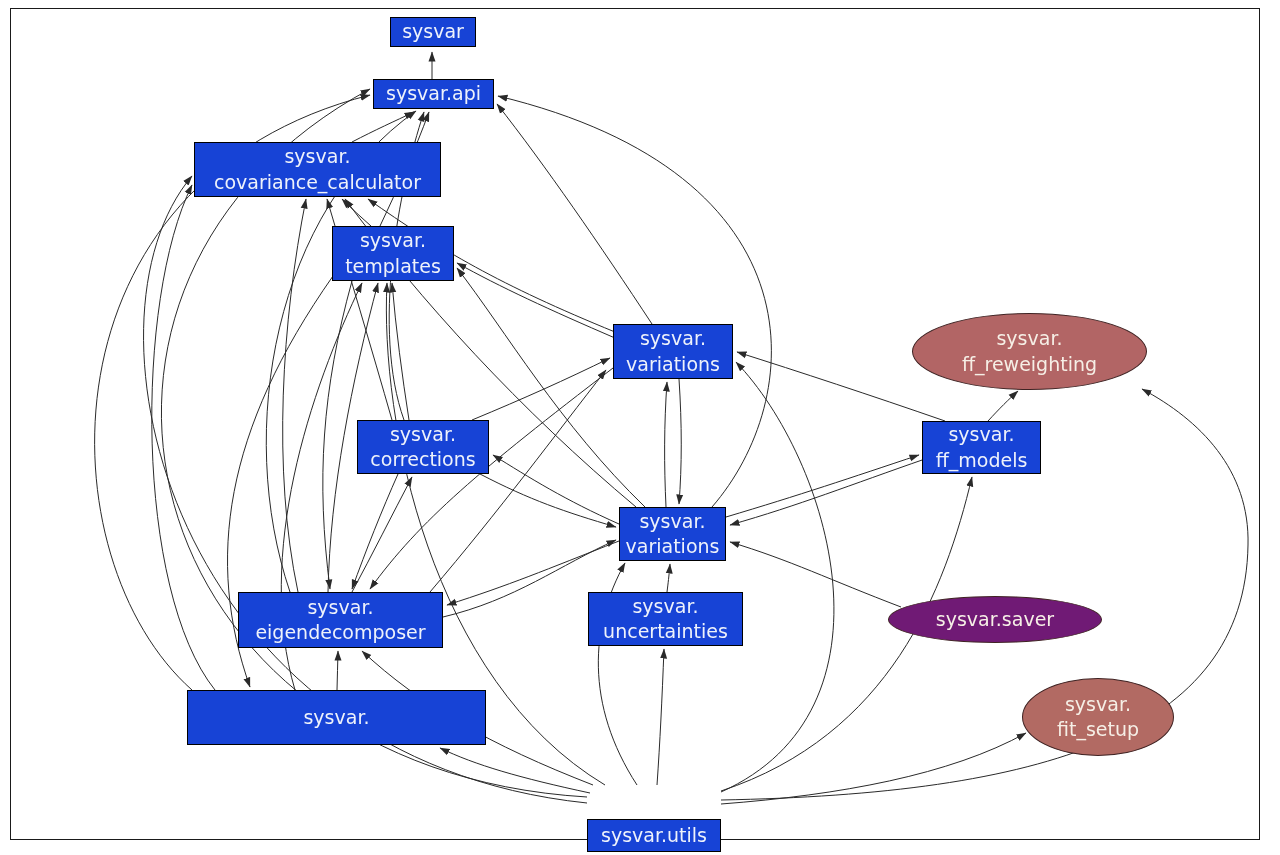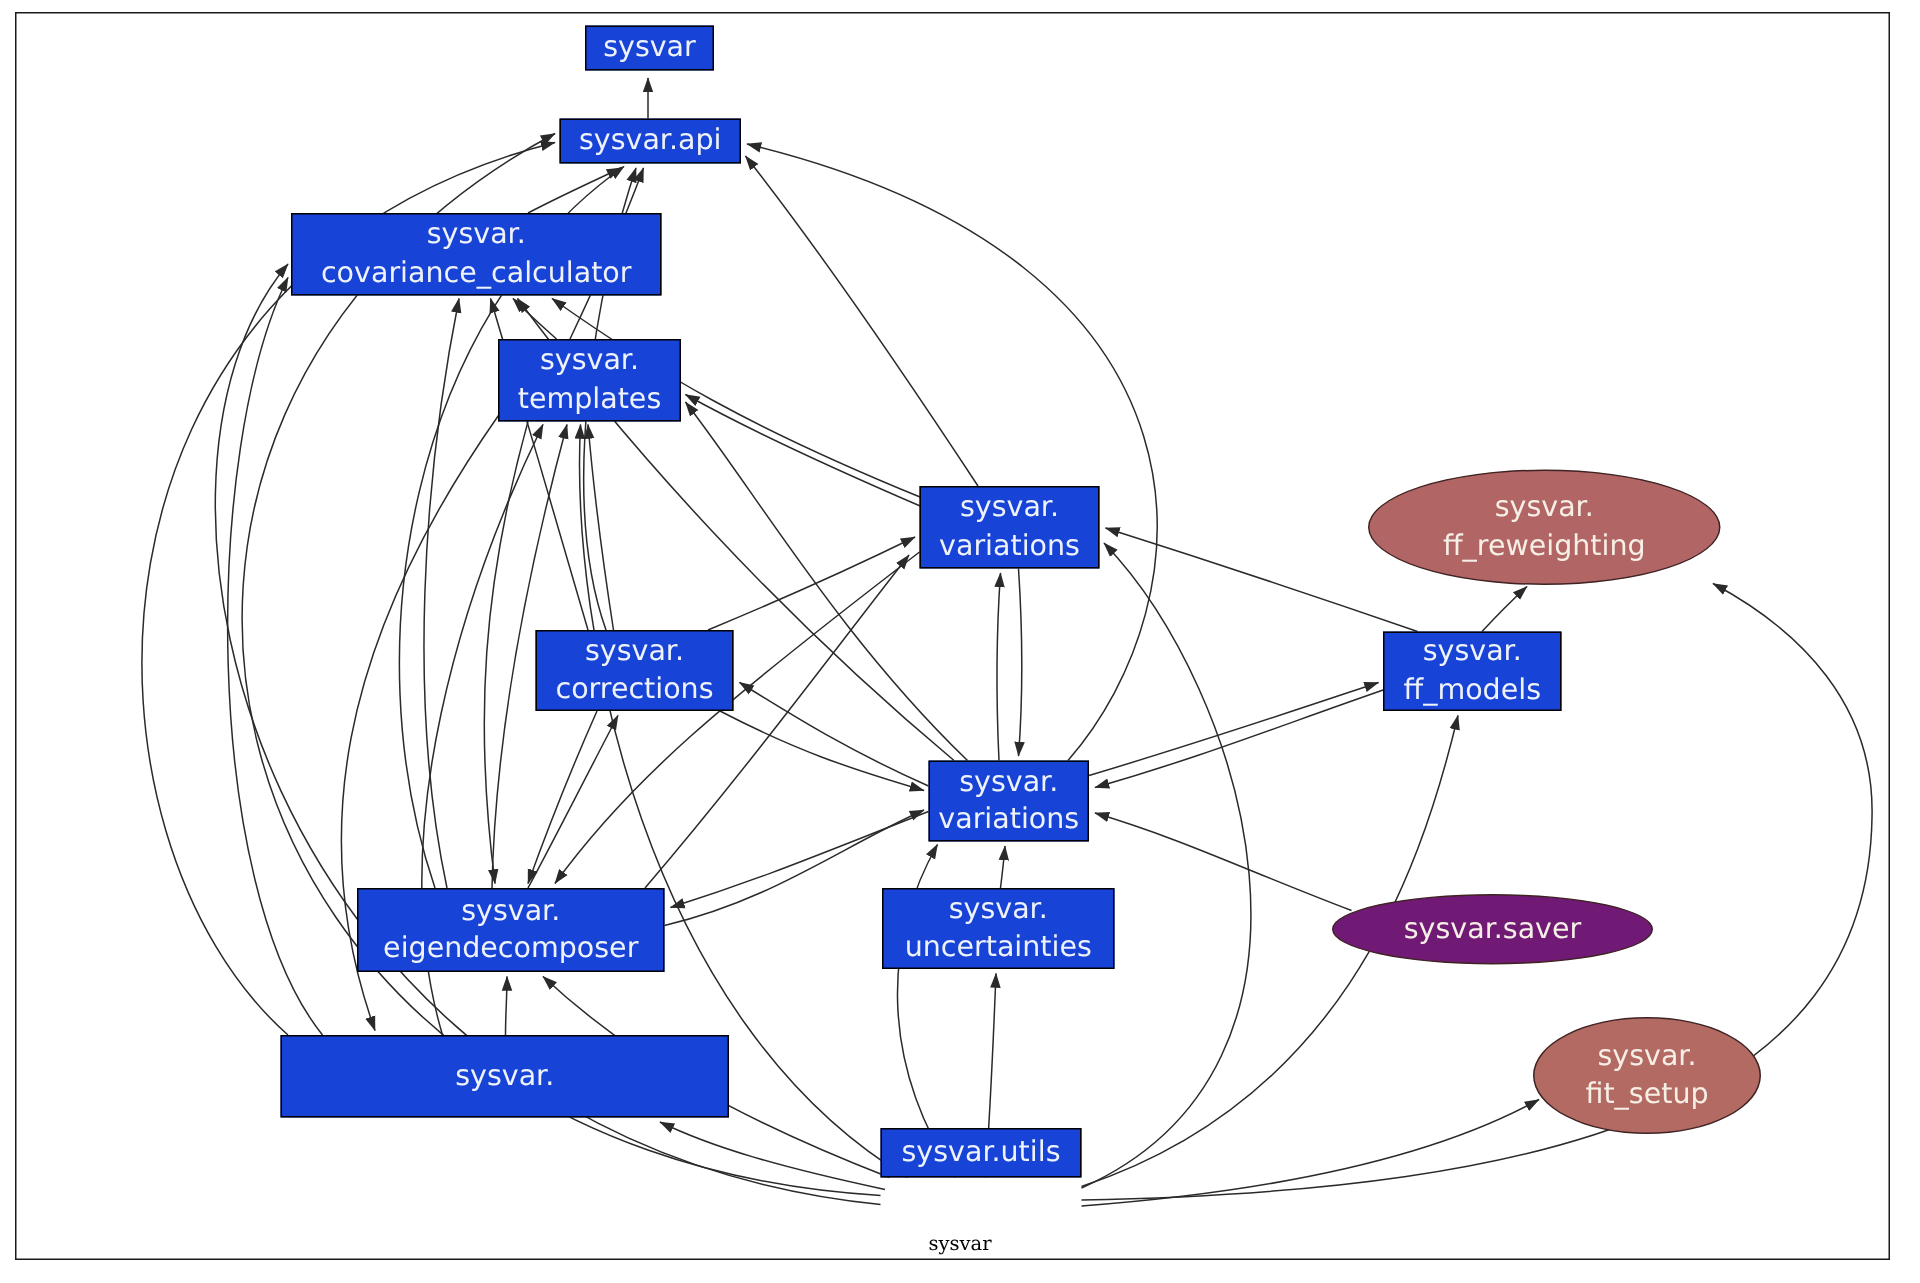--- a/index.html
+++ b/index.html
@@ -158,18 +158,18 @@
       <div class="node ellipse" style="left: 888px; top: 596px; width: 214px; height: 47px; background: #701a75; color: rgb(246, 239, 230);">
         <span>sysvar.saver</span>
       </div>
       <div class="node rect" style="left: 187px; top: 690px; width: 299px; height: 55px; background: rgb(23, 67, 214); color: rgb(238, 242, 251);">
         <span>sysvar.</span>
       </div>
       <div class="node ellipse" style="left: 1022px; top: 678px; width: 152px; height: 78px; background: rgb(178, 106, 99); color: rgb(246, 239, 230);">
         <span>sysvar.</span>
         <span>fit_setup</span>
       </div>
-      <div class="node rect" style="left: 587px; top: 752px; width: 134px; height: 33px; background: rgb(23, 67, 214); color: rgb(238, 242, 251);">
+      <div class="node rect" style="left: 587px; top: 819px; width: 134px; height: 33px; background: rgb(23, 67, 214); color: rgb(238, 242, 251);">
         <span>sysvar.utils</span>
       </div>
     </div>
   <div id="cluster-label">sysvar</div>
 </div>
 
 </body></html>

